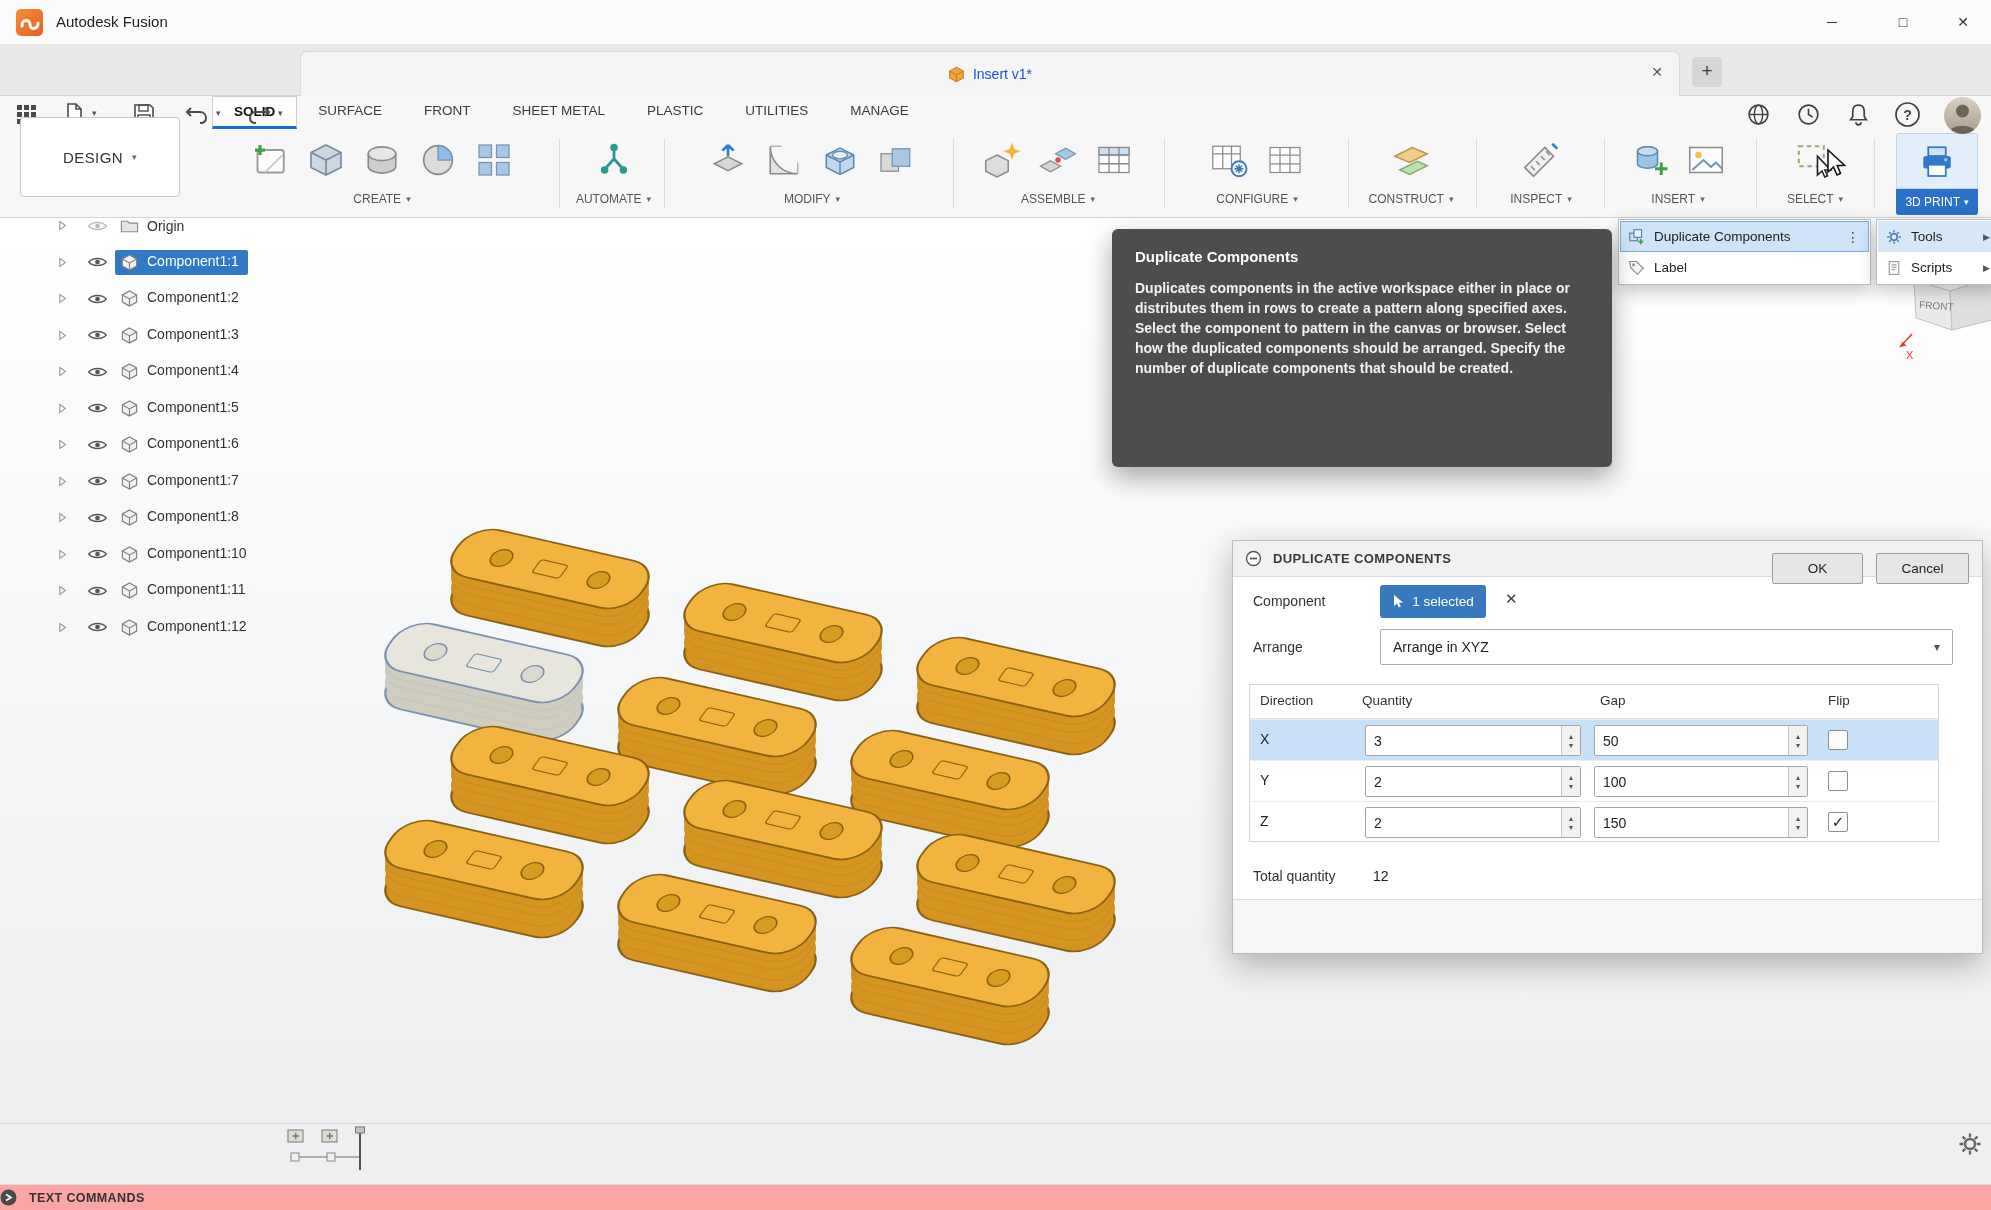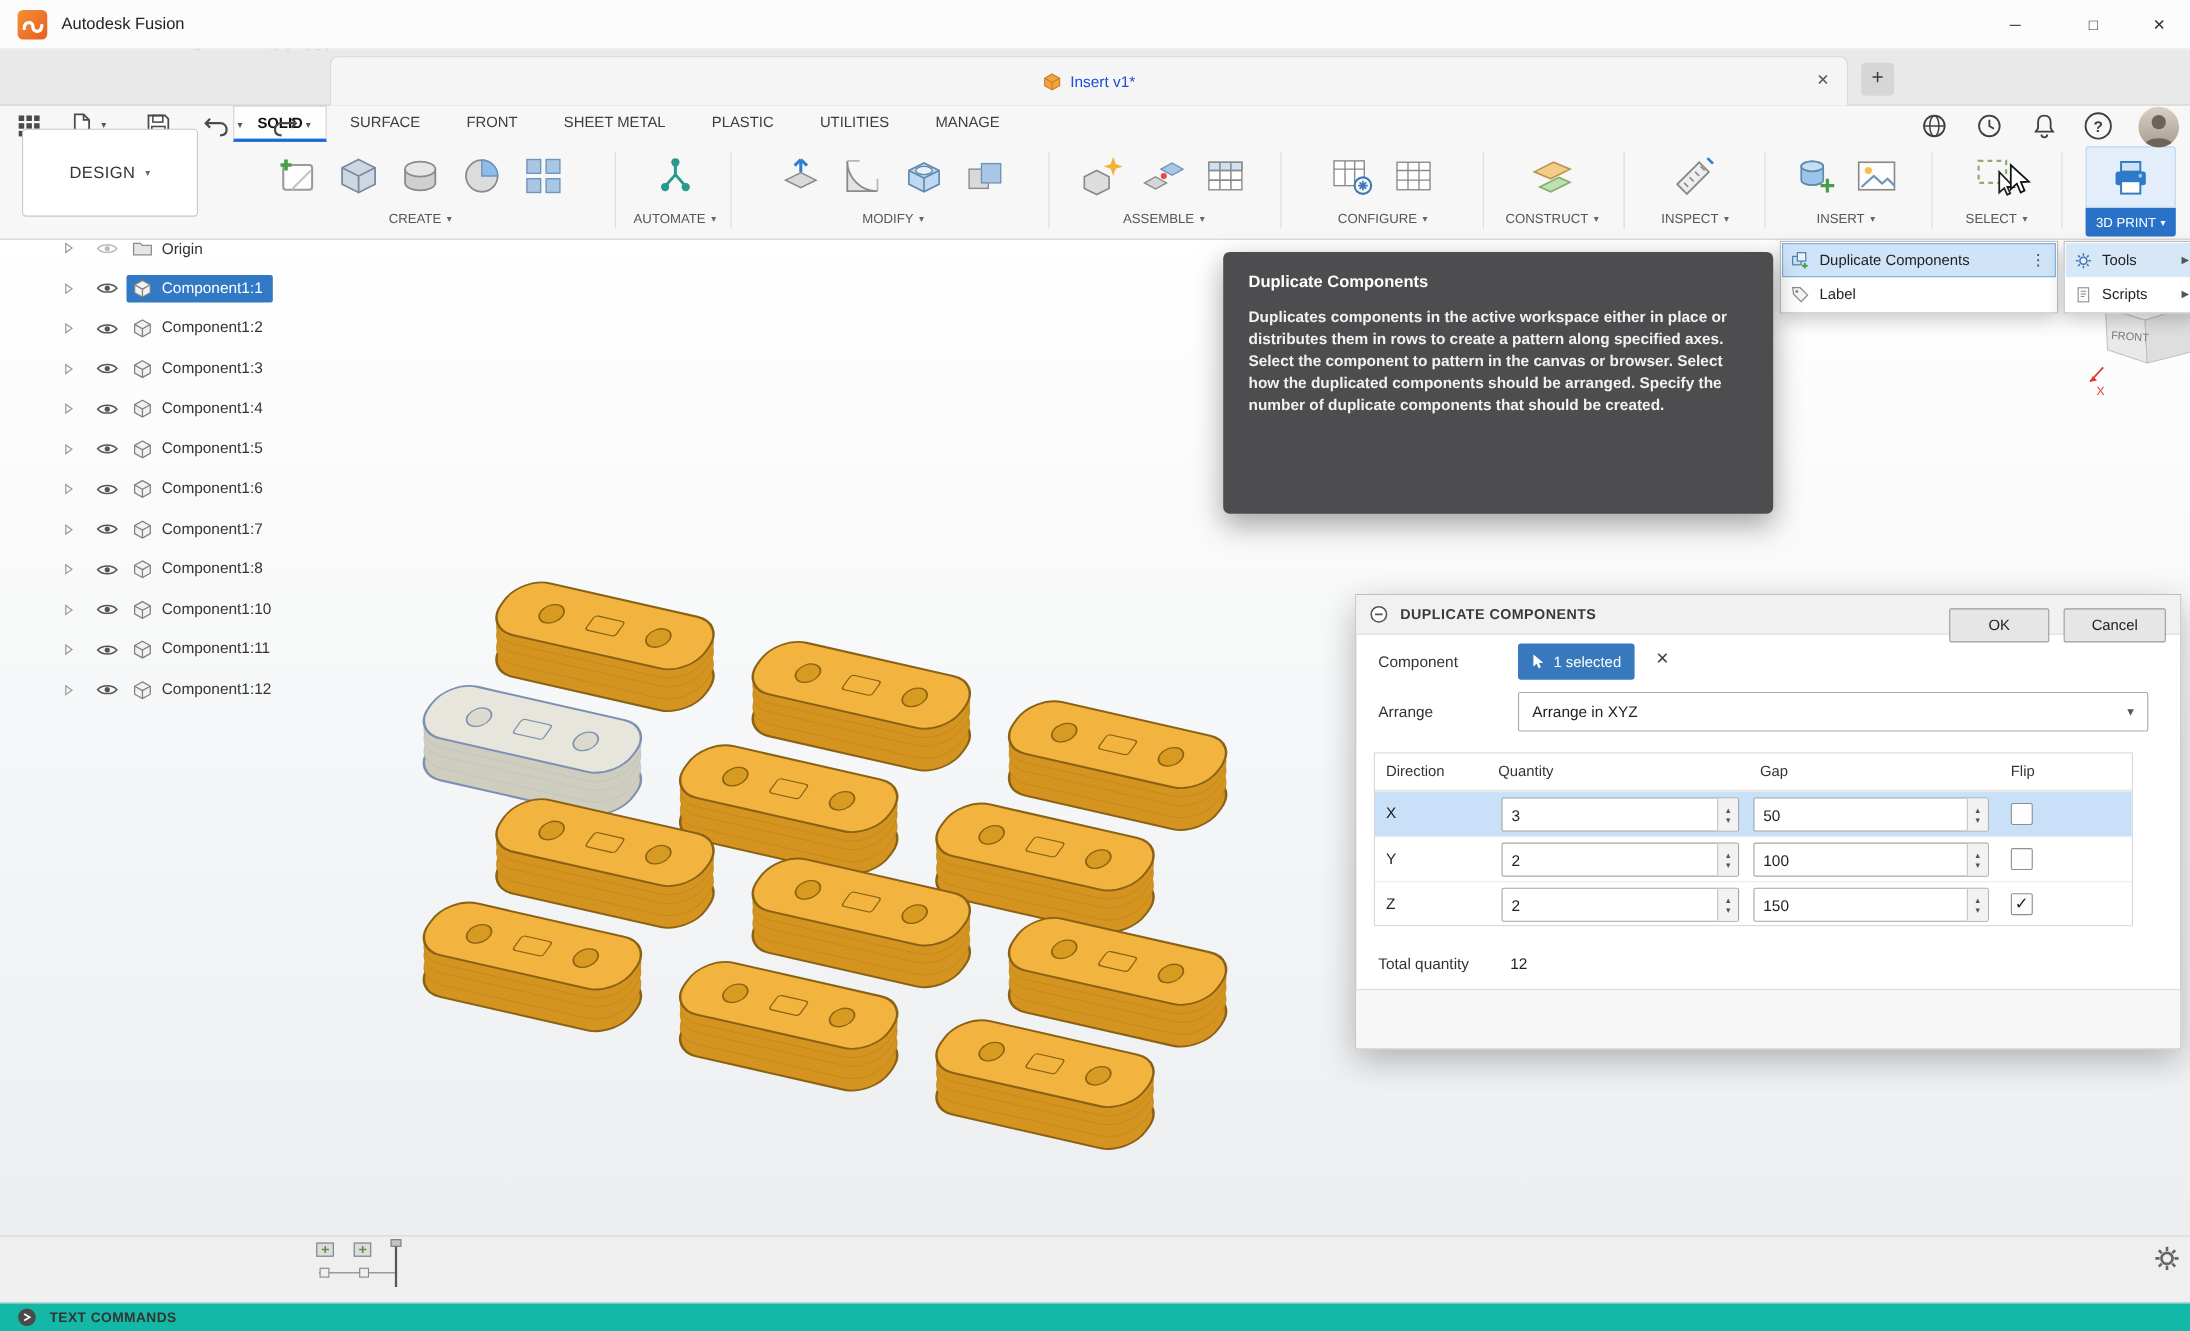--- a/index.html
+++ b/index.html
@@ -121,21 +121,21 @@
 .cbx{position:absolute;left:578px;top:10px;width:20px;height:20px;border:1.5px solid #8e8e8e;border-radius:2px;background:#fdfdfd;font-size:15px;line-height:17px;text-align:center;color:#222}
 #totalval{position:absolute;left:140px;top:327px;font-size:14px;color:#222}
 #dfooter{position:absolute;left:0;bottom:0;width:100%;height:54px;background:#f6f6f7;border-top:1px solid #ddd}
 #dialog button{position:absolute;top:12px;height:31px;background:#e6e6e7;border:1px solid #9c9c9c;border-radius:2px;font-size:13.5px;color:#222;font-family:inherit}
 #okbtn{left:539px;width:91px}
 #cancelbtn{left:643px;width:93px}
 
 
 #timeline{left:0;top:1123px;width:1991px;height:61px;background:#efeff0;border-top:1px solid #d6d6d6;z-index:6}
 .pbtn{top:1135px;display:flex;color:#555}
-#textcmd{left:0;top:1184px;width:1991px;height:26px;background:#14b8a6;border-top:1px solid #dcdcdc;display:flex;align-items:center;gap:12px;padding-left:16px;z-index:6}
+#textcmd{left:0;top:1184px;width:1991px;height:26px;background:#fca5a5;border-top:1px solid #dcdcdc;display:flex;align-items:center;gap:12px;z-index:6}
 #tclabel{font-size:12.5px;font-weight:600;color:#333;letter-spacing:.4px}
 #gearbtn{left:1958px;top:1132px;color:#555;z-index:7;display:flex}
 
 #cursor{left:1824px;top:148px;z-index:50}
 </style>
 </head>
 <body>
 
 <div id="app">
 

